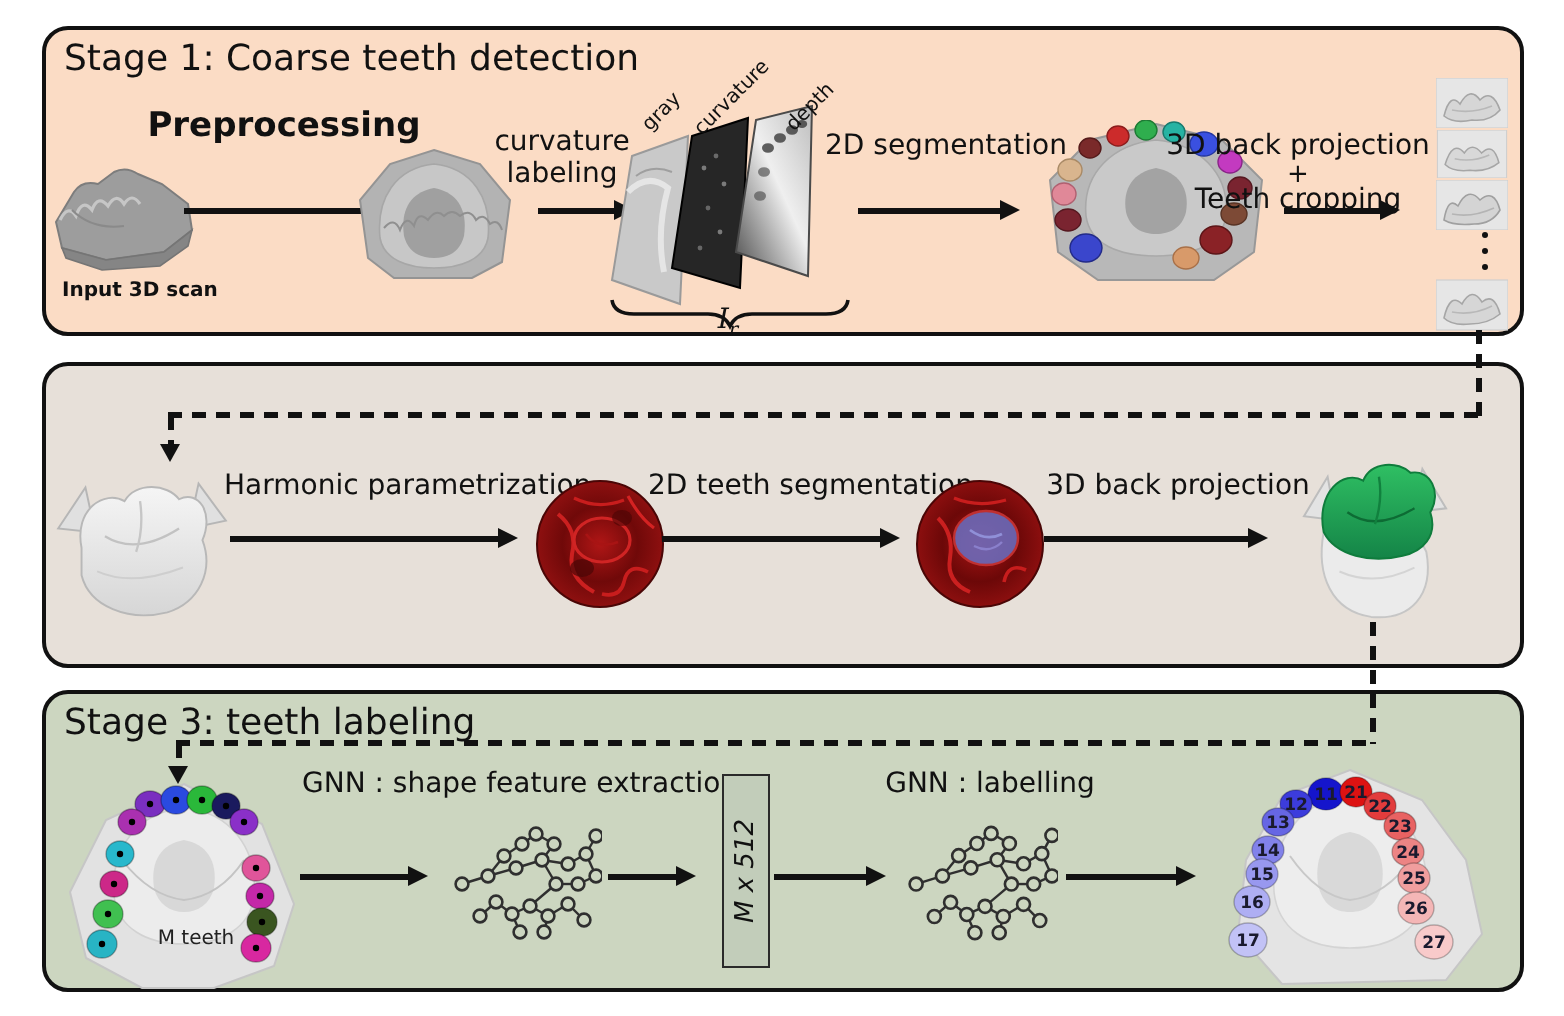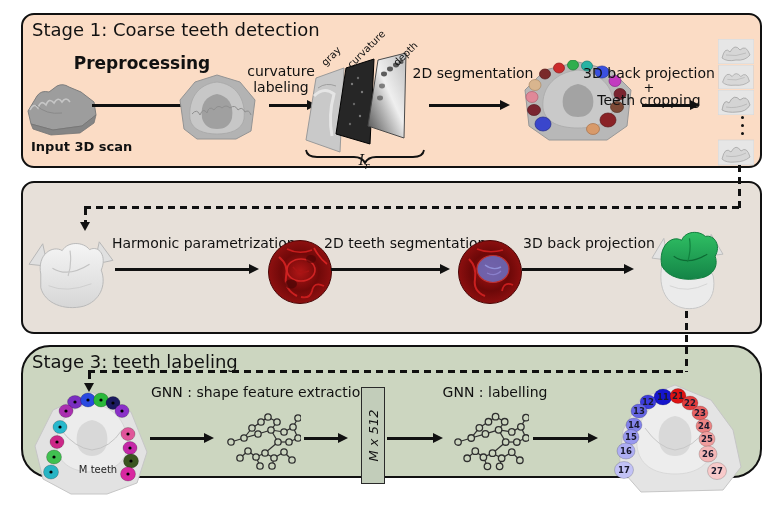--- a/index.html
+++ b/index.html
@@ -1,21 +1,21 @@
 <!DOCTYPE html>
 <html><head>
 <meta charset="utf-8">
 <style>
   html,body{margin:0;padding:0;background:#fff;}
   #canvas{position:relative;width:782px;height:508px;background:#ffffff;overflow:hidden;
     font-family:"DejaVu Sans","Liberation Sans",sans-serif;color:#111;}
   .stage{position:absolute;border:2.5px solid #111;border-radius:13px;box-sizing:border-box;}
   #stage1{left:21px;top:13px;width:741px;height:155px;background:#fbdcc5;}
   #stage2{left:21px;top:181px;width:741px;height:153px;background:#e7e0d9;}
-  #stage3{left:21px;top:345px;width:741px;height:133px;background:#ccd6c0;border-radius:29px;}
+  #stage3{left:21px;top:345px;width:741px;height:151px;background:#ccd6c0;}
   .stage-title{position:absolute;left:9px;top:4px;font-size:18px;font-weight:normal;white-space:nowrap;}
   .lbl{position:absolute;text-align:center;font-size:14px;line-height:1.12;white-space:nowrap;}
   .lbl .b{font-weight:bold;font-size:17px;}
   .arrow{position:absolute;height:2.5px;background:#111;}
   .arrow::after{content:'';position:absolute;right:-9px;top:50%;transform:translateY(-50%);
     width:0;height:0;border-left:10px solid #111;border-top:5.5px solid transparent;border-bottom:5.5px solid transparent;}
   .dash-h{position:absolute;height:2.5px;z-index:10;
     background:repeating-linear-gradient(90deg,#111 0 7px,transparent 7px 12px);}
   .dash-v{position:absolute;width:2.5px;z-index:10;
     background:repeating-linear-gradient(180deg,#111 0 7px,transparent 7px 12px);}
@@ -39,21 +39,21 @@
 
   <div class="stage" id="stage1">
     <div class="stage-title">Stage 1: Coarse teeth detection</div>
 
     <svg class="img" style="left:1px;top:64px;" width="74" height="58" viewBox="0 0 74 58">
       <path d="M4,32 L13,17 Q17,11 25,13 L33,7 Q39,4 45,8 L57,13 L70,23 L72,36 L58,47 L29,51 L7,45 Z" fill="#9d9d9d" stroke="#7d7d7d" stroke-width="1"></path>
       <path d="M7,45 L29,51 L58,47 L72,36 L70,44 L56,54 L27,56 L9,50 Z" fill="#858585" stroke="#757575" stroke-width="0.8"></path>
       <path d="M6,31 q4,-8 8,-2 q3,-9 8,-3 q3,-8 8,-2 q4,-7 8,-1 q4,-6 8,0" stroke="#c6c6c6" stroke-width="1.6" fill="none"></path>
       <path d="M12,26 q10,10 26,8" stroke="#8a8a8a" stroke-width="1" fill="none"></path>
     </svg>
-    <div class="lbl" style="left:8px;top:125px;font-weight:bold;font-size:13px;">Input 3D scan</div>
+    <div class="lbl" style="left:8px;top:125px;font-weight:bold;font-size:10px;">Input 3D scan</div>
 
     <div class="lbl" style="left:39px;top:39px;width:160px;">
       <div class="b">Preprocessing</div>
     </div>
     <div class="arrow" style="left:69px;top:89px;width:95px;"></div>
 
     <svg class="img" style="left:153px;top:59px;" width="83" height="67" viewBox="0 0 83 67">
       <path d="M41,1 L64,8 L79,26 L75,57 L60,65 L21,65 L8,55 L4,26 L19,8 Z" fill="#b3b3b3" stroke="#949494" stroke-width="1"></path>
       <path d="M41,8 C60,10 70,25 68,45 C66,56 54,60 41,60 C28,60 16,56 14,45 C12,25 22,10 41,8 Z" fill="#c7c7c7" stroke="#a7a7a7" stroke-width="0.8"></path>
       <path d="M41,20 C52,22 58,30 56,44 C54,52 48,55 41,55 C34,55 28,52 26,44 C24,30 30,22 41,20 Z" fill="#a0a0a0"></path>

